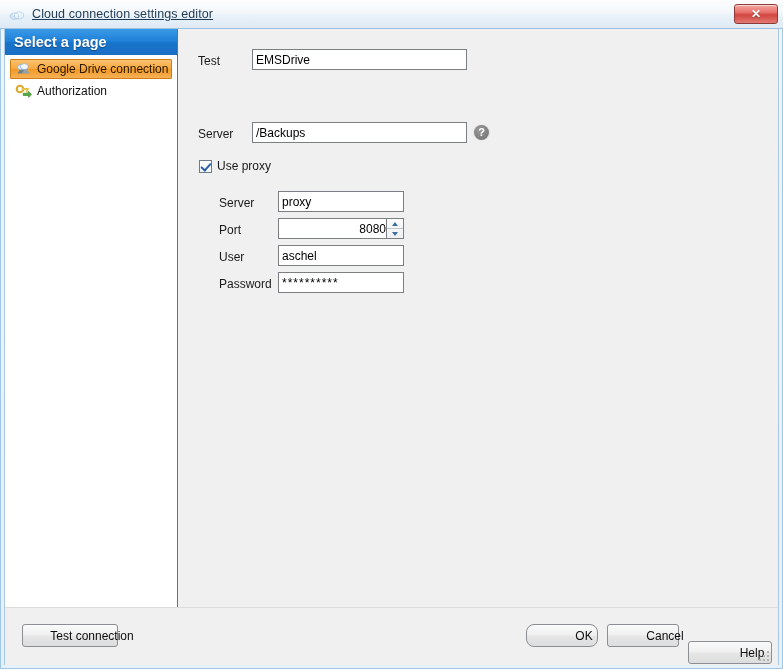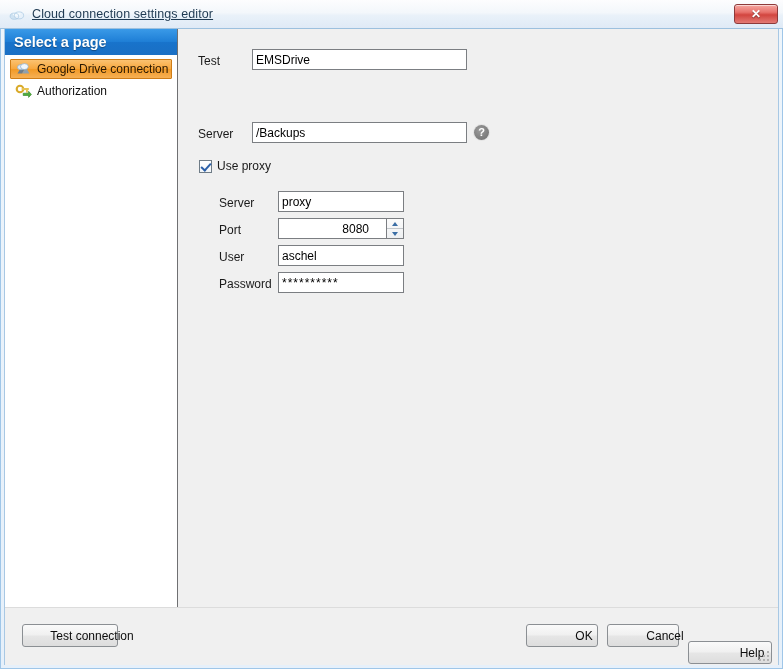--- a/index.html
+++ b/index.html
@@ -186,21 +186,21 @@
     font-size: 12px;
     color: #000000;
     padding: 0 3px;
     height: 21px;
     line-height: 19px;
     outline: none;
   }
   .txt.caret {
     box-shadow: none;
   }
-  .txt-right { text-align: right; padding-right: 17px; }
+  .txt-right { text-align: right; padding-right: 0; }
 
   .pwd-text {
     letter-spacing: 1px;
     font-family: "Liberation Sans", sans-serif;
   }
   .spin-btns {
     position: absolute;
     top: 0;
     width: 17px;
     height: 21px;
@@ -423,21 +423,21 @@
 
       <span class="lbl" style="left:40px; top:248px;">Password</span>
       <input class="txt pwd-text" style="left: 99px; top: 243px; width: 126px;" type="text" value="**********">
 
     </div>
 
     <div class="buttonbar">
       <div class="btn" style="left:17px; top:16px; width:96px;">
         <span>Test connection</span>
       </div>
-      <div class="btn" style="left:521px; top:16px; width:72px;">
+      <div class="btn" style="left:521px; top:16px; width:72px;border-radius:8px;">
         <span>OK</span>
       </div>
       <div class="btn" style="left:602px; top:16px; width:72px;">
         <span>Cancel</span>
       </div>
       <div class="btn" style="left:683px; top:33px; width:84px;align-items:center;">
         <span>Help</span>
       </div>
       <div class="grip">
         <i style="left:8px; top:8px;"></i>

